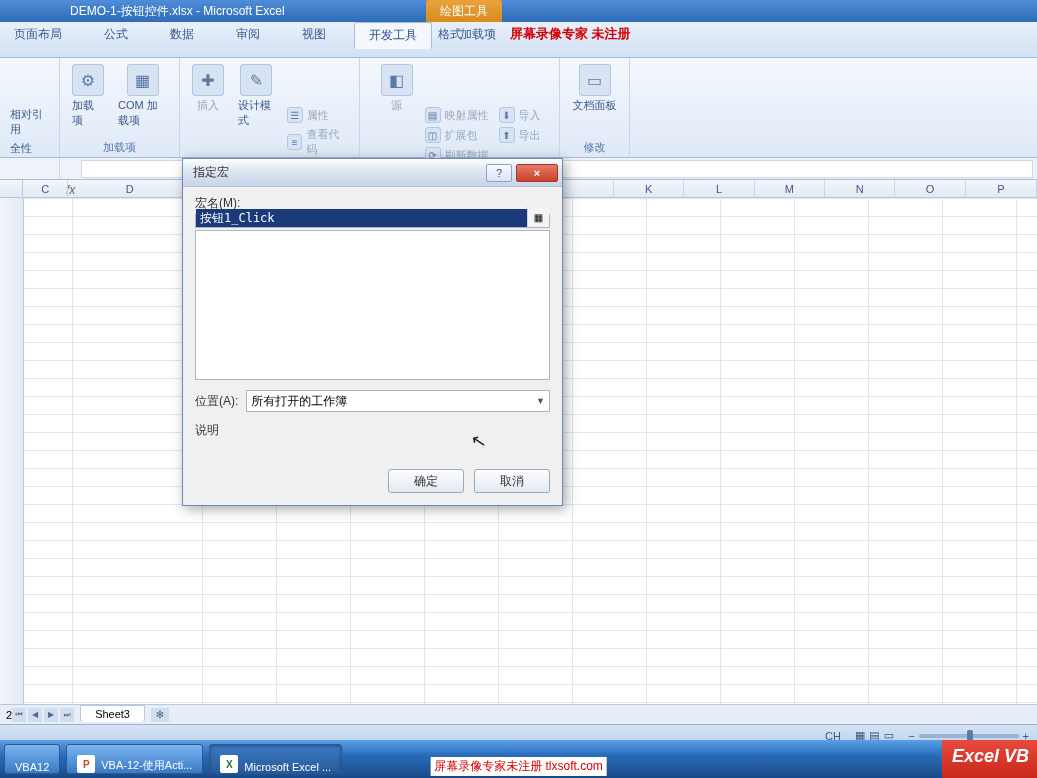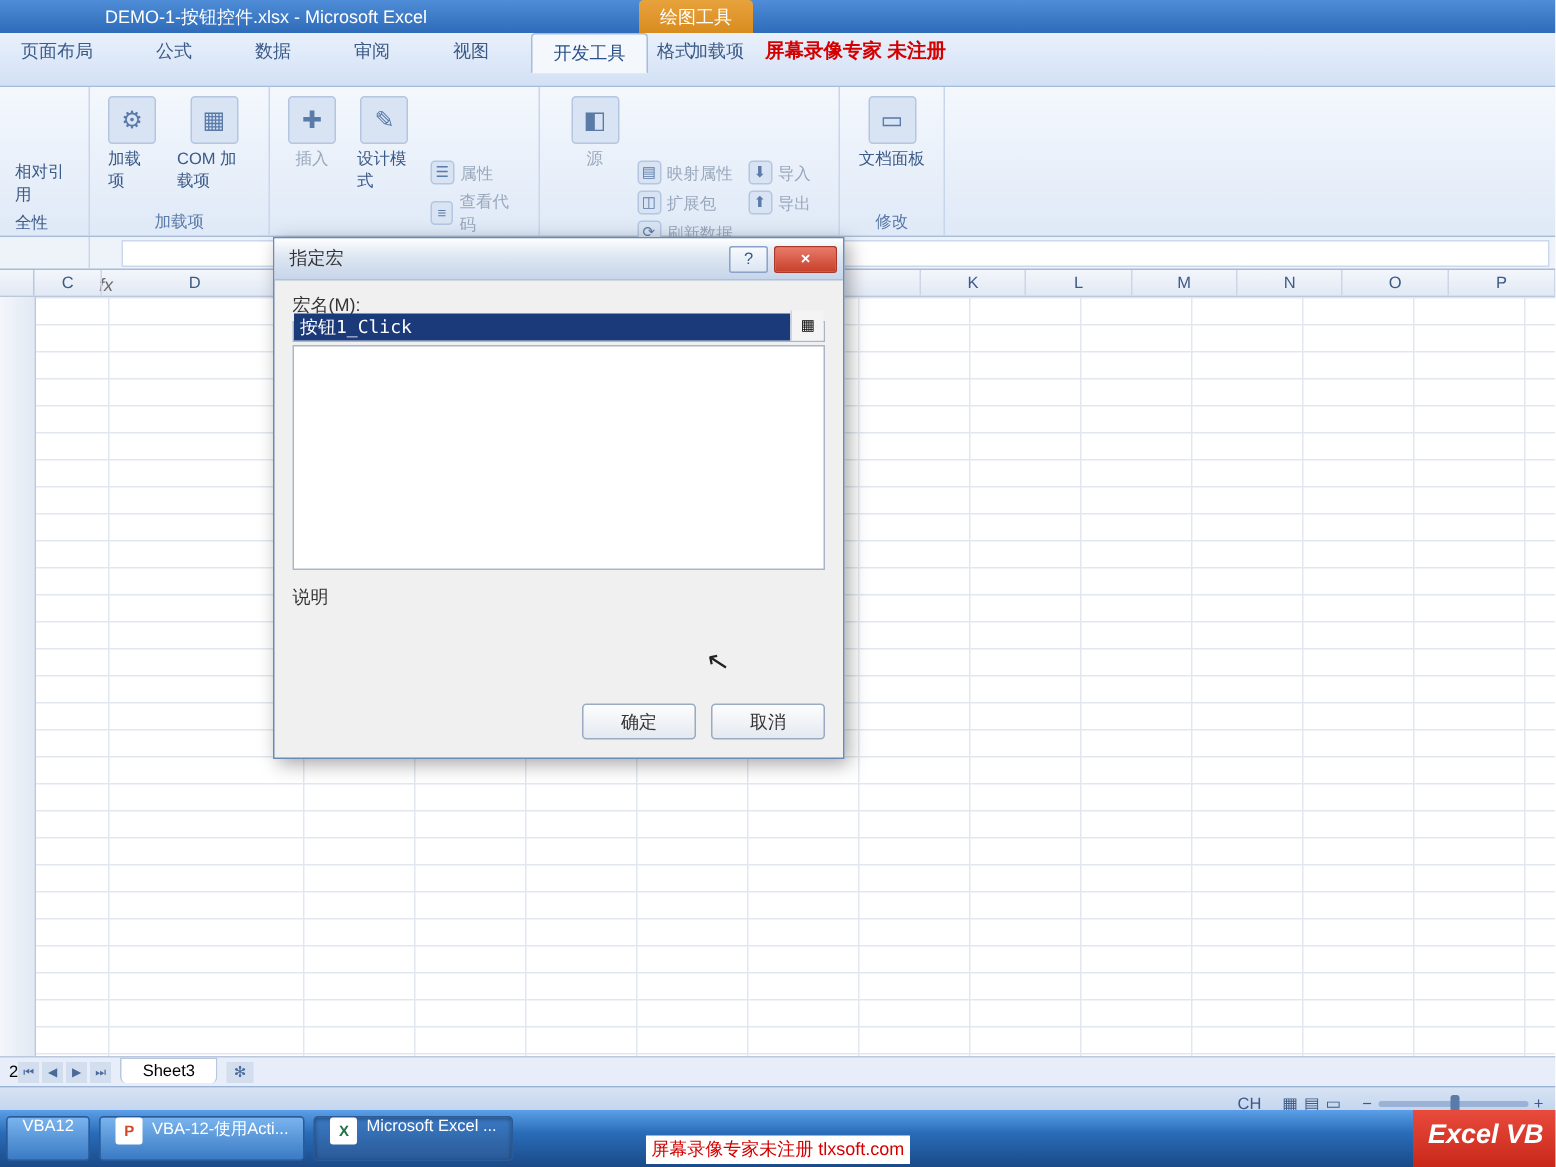--- a/index.html
+++ b/index.html
@@ -56,21 +56,21 @@
 .sheettabs .addtab { width:18px; height:14px; background:#d2ddee; margin-left:6px; display:flex; align-items:center; justify-content:center; color:#4a6a9c; font-size:10px; cursor:pointer;}
 
 
 .statusbar { height:22px; background:linear-gradient(#d7e3f4,#bcd0ec); border-top:1px solid #99b2d6; display:flex; align-items:center; justify-content:flex-end; padding:0 8px; font-size:11px; color:#3b5a88; }
 .statusbar .chunk { margin-left:14px; display:flex; align-items:center; gap:4px; }
 .zoomslider { width:100px; height:4px; background:#99b2d6; position:relative; border-radius:2px; }
 .zoomslider .thumb { position:absolute; left:48px; top:-4px; width:6px; height:12px; background:#5a7aa8; border-radius:2px; }
 
 
 .taskbar { position:absolute; left:0; right:0; bottom:0; height:38px; background:linear-gradient(#5a9fe8,#2a6cb8 40%,#1a4a88); display:flex; align-items:center; padding:0 4px; gap:6px; }
-.taskbtn { height:30px; background:linear-gradient(#7ab4ee,#3a7ac4); border:1px solid #2a5a98; border-radius:3px; display:flex; align-items:flex-start; gap:6px; padding:0 10px; color:#fff; font-size:11px; cursor:pointer; }
+.taskbtn { height:30px; background:linear-gradient(#7ab4ee,#3a7ac4); border:1px solid #2a5a98; border-radius:3px; display:flex; align-items:flex-end; gap:6px; padding:0 10px; color:#fff; font-size:11px; cursor:pointer; }
 .taskbtn .ticon { width:18px; height:18px; background:#fff; border-radius:2px; display:flex; align-items:center; justify-content:center; font-size:10px; font-weight:bold; }
 .taskbtn.active { background:linear-gradient(#3a7ac4,#2a5a98); box-shadow:inset 0 1px 3px rgba(0,0,0,.4); }
 .taskbar .centernote { position:absolute; left:50%; transform:translateX(-50%); bottom:2px; color:#d40000; font-size:12px; background:#fff; padding:1px 4px; }
 .taskbar .brand { position:absolute; right:0; bottom:0; height:38px; background:linear-gradient(#e84a3c,#c8281a); color:#fff; font-style:italic; font-weight:bold; font-size:18px; padding:6px 8px 0 10px; }
 
 
 .dialog { position:absolute; left:182px; top:158px; width:381px; height:348px; background:#f0f0f0; border:1px solid #6a8ab8; box-shadow:3px 3px 12px rgba(0,0,0,.35); display:flex; flex-direction:column; }
 .dlg-title { height:28px; background:linear-gradient(#fdfefe,#dde6f2 45%,#c7d5ea); display:flex; align-items:center; justify-content:space-between; padding:0 4px 0 10px; font-size:12px; color:#333; border-bottom:1px solid #b0c0d8; }
 .dlg-title .ctrls { display:flex; gap:4px; }
 .dlg-title .ctrls .cbtn { width:26px; height:18px; border:1px solid #8aa3c6; background:linear-gradient(#f7fafd,#dbe5f2); border-radius:2px; display:flex; align-items:center; justify-content:center; font-size:11px; color:#3b5a88; cursor:pointer; }
@@ -324,20 +324,27 @@
     <div class="row1">
       <div class="leftcol">
         <div class="flabel">宏名(M):</div>
         <div class="macro-input-wrap">
           <input class="macro-input" value="按钮1_Click" style="">
           <div class="macro-input-btn">▦</div>
         </div>
         <div class="macrolist"></div>
       </div>
     </div>
+    <div class="locrow">
+      <span class="flabel">位置(A):</span>
+      <div class="locsel">
+        <span>所有打开的工作簿</span>
+        <span class="dd">▼</span>
+      </div>
+    </div>
     <div class="flabel">说明</div>
   </div>
   <div class="dlg-bottom">
     <button class="dlgbtn">确定</button>
     <button class="dlgbtn">取消</button>
   </div>
   <div class="cursor-arrow">↖</div>
 </div>
 
 <div class="taskbar">

